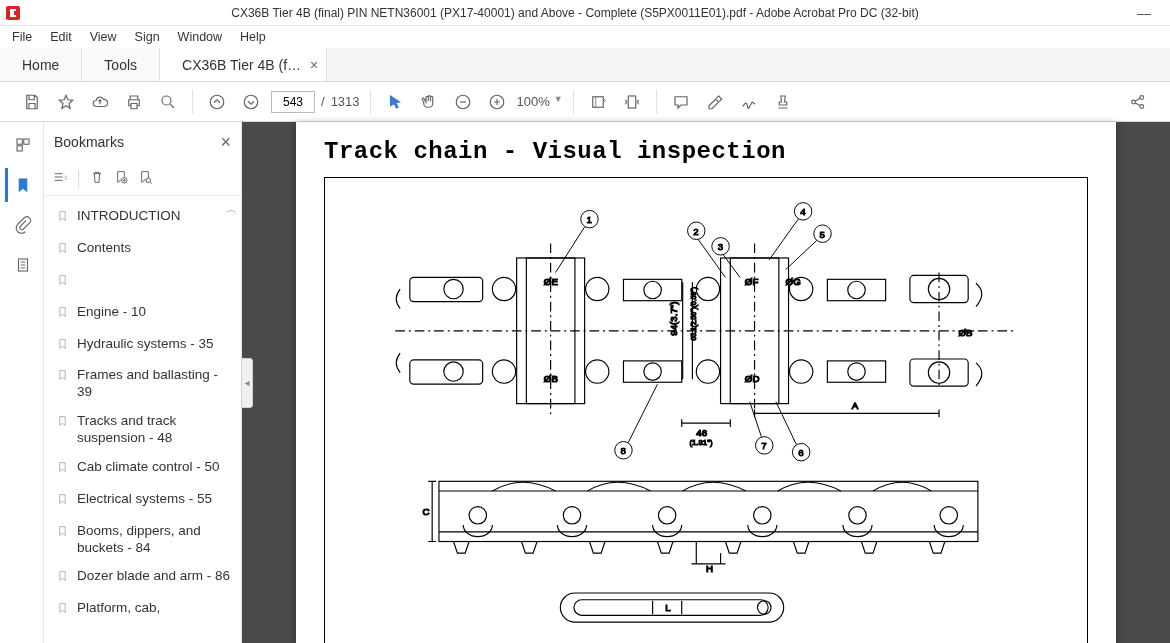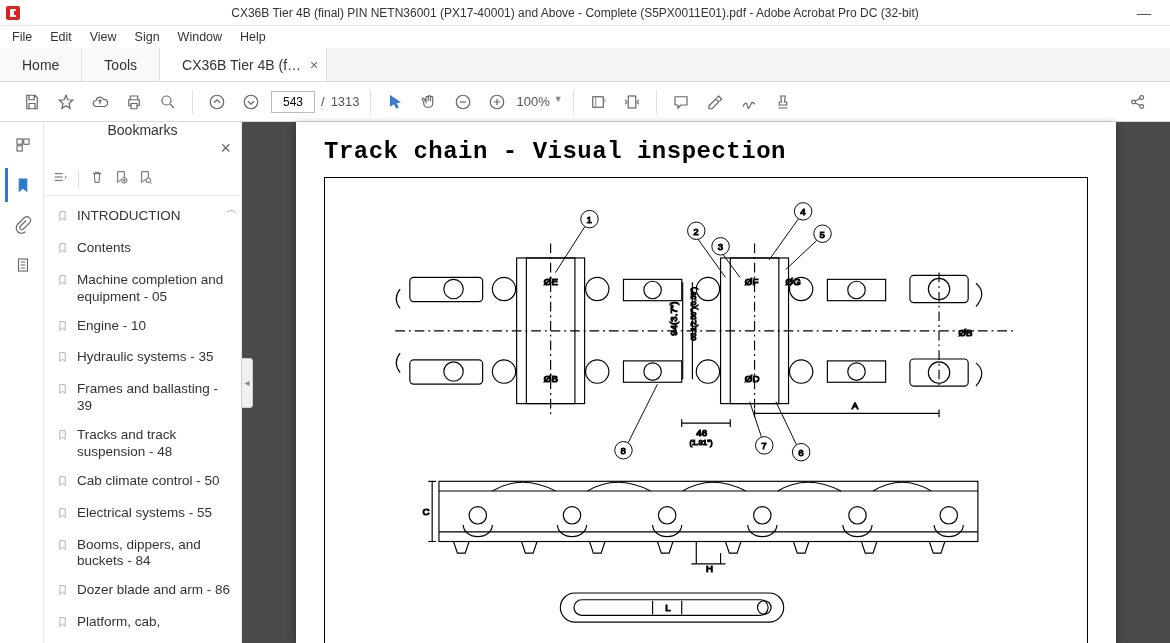--- a/index.html
+++ b/index.html
@@ -24,21 +24,21 @@
 .toolbar .page input { width: 44px; height: 22px; border: 1px solid #bbb; text-align: center; font-size: 12px; }
 .toolbar .zoom { font-size: 13px; color: #555; display:flex; gap:4px;}
 .toolbar .spacer { flex: 1; }
 .body { display: flex; height: calc(643px - 26px - 22px - 34px - 40px); }
 .rails { width: 44px; background: #fff; border-right: 1px solid #e6e6e6; display: flex; flex-direction: column; align-items: center; padding-top: 6px; gap: 6px; }
 .rails .ritem { width: 34px; height: 34px; display: flex; align-items: center; justify-content: center; color: #666; border-left: 3px solid transparent; }
 .rails .ritem.active { border-left-color: #2a7bd0; color: #2a7bd0; }
 .rails svg { width: 18px; height: 18px; stroke: #666; fill: none; stroke-width: 1.5; }
 .rails .ritem.active svg { stroke: #2a7bd0; fill: #2a7bd0; }
 .sidebar { width: 198px; border-right: 1px solid #e6e6e6; display: flex; flex-direction: column; }
-.sidebar .hdr { height: 40px; display: flex; align-items: center; padding: 0 10px; font-size: 14px; color: #333; flex-direction: column; }
+.sidebar .hdr { height: 40px; display: flex; align-items: center; padding: 0 10px; font-size: 14px; color: #333; }
 .sidebar .hdr .x { margin-left: auto; font-size: 18px; color: #666; }
 .sidebar .tbar { height: 34px; display: flex; align-items: center; padding: 0 8px; gap: 8px; border-bottom: 1px solid #eee; color: #666; }
 .sidebar .tbar svg { width: 16px; height: 16px; stroke: #666; fill: none; stroke-width: 1.5; }
 .sidebar .tbar .tsep { width: 1px; height: 18px; background: #ddd; margin: 0 2px; }
 .tree { flex: 1; overflow: hidden; padding: 6px 4px 6px 8px; font-size: 13.5px; color: #333; position:relative;}
 .tree .node { display: flex; align-items: flex-start; padding: 6px 4px; gap: 8px; line-height: 1.25; }
 .tree .node .bm { flex-shrink: 0; margin-top: 1px; }
 .tree .node .bm svg { width: 13px; height: 14px; stroke: #888; fill: none; stroke-width: 1.2; }
 .tree .spacer-arrow { position:absolute; top:6px; right:4px; color:#888; font-size:11px;}
 .content { flex: 1; background: #4a4a4a; display: flex; align-items: flex-start; justify-content: center; padding-top: 0; position: relative; }
@@ -259,21 +259,20 @@
         <div class="node">
           <span class="bm"><svg viewBox="0 0 24 24">
               <path d="M7 4h10v16l-5-4-5 4z"></path>
             </svg></span>
           <span>Contents</span>
         </div>
         <div class="node">
           <span class="bm"><svg viewBox="0 0 24 24">
               <path d="M7 4h10v16l-5-4-5 4z"></path>
             </svg></span>
-          <span>Machine completion and equipment - 05</span>
         </div>
         <div class="node">
           <span class="bm"><svg viewBox="0 0 24 24">
               <path d="M7 4h10v16l-5-4-5 4z"></path>
             </svg></span>
           <span>Engine - 10</span>
         </div>
         <div class="node">
           <span class="bm"><svg viewBox="0 0 24 24">
               <path d="M7 4h10v16l-5-4-5 4z"></path>

